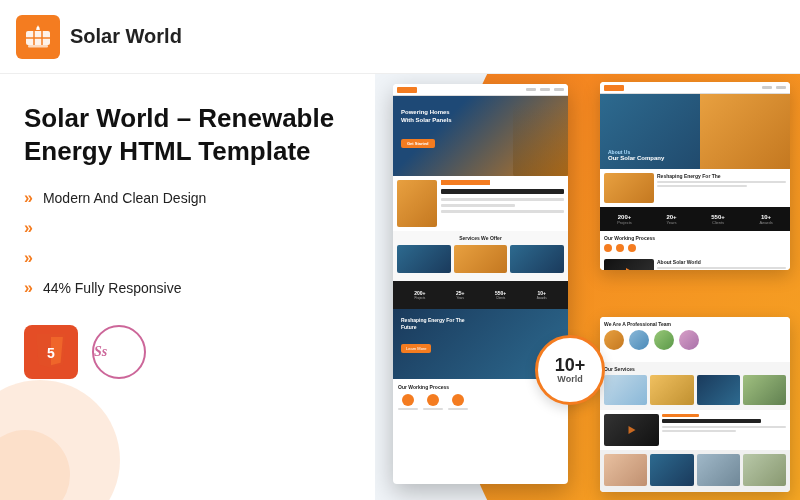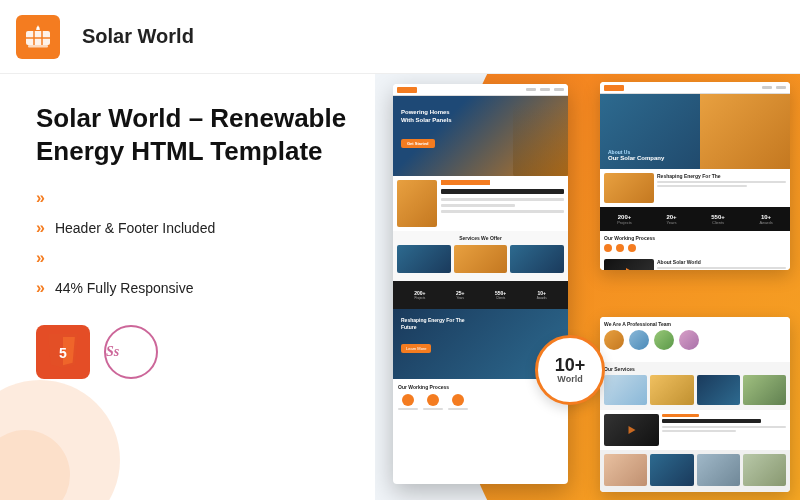--- a/index.html
+++ b/index.html
@@ -19,21 +19,21 @@
       display: flex;
       align-items: center;
       padding: 0 16px;
       border-bottom: 1px solid #eee;
       position: relative;
       z-index: 10;
     }
     .logo-box {
       display: flex;
       align-items: center;
-      gap: 22px;
+      gap: 10px;
     }
     .logo-icon {
       width: 44px;
       height: 44px;
       background: #f47c20;
       border-radius: 6px;
       display: flex;
       align-items: center;
       justify-content: center;
     }
@@ -51,21 +51,21 @@
     .main-content {
       display: flex;
       height: calc(500px - 74px);
       position: relative;
       overflow: hidden;
     }
 
     
     .left-panel {
       width: 375px;
-      padding: 28px 24px 20px 36px;
+      padding: 28px 24px 20px 24px;
       position: relative;
       z-index: 2;
       background: #fff;
     }
 
     .product-title {
       font-size: 26px;
       font-weight: 800;
       color: #111;
       line-height: 1.25;
@@ -391,24 +391,24 @@
 </div>
 
 <div class="main-content">
 
   <div class="left-panel">
     <h1 class="product-title">Solar World – Renewable Energy HTML Template</h1>
 
     <ul class="features-list">
       <li>
         <span class="arrow-icon">»</span>
+        <span>Modern And Clean Design</span>
       </li>
       <li>
         <span class="arrow-icon">»</span>
-        <span>Header &amp; Footer Included</span>
       </li>
       <li>
         <span class="arrow-icon">»</span>
       </li>
       <li>
         <span class="arrow-icon">»</span>
         <span>44% Fully Responsive</span>
       </li>
     </ul>
 

